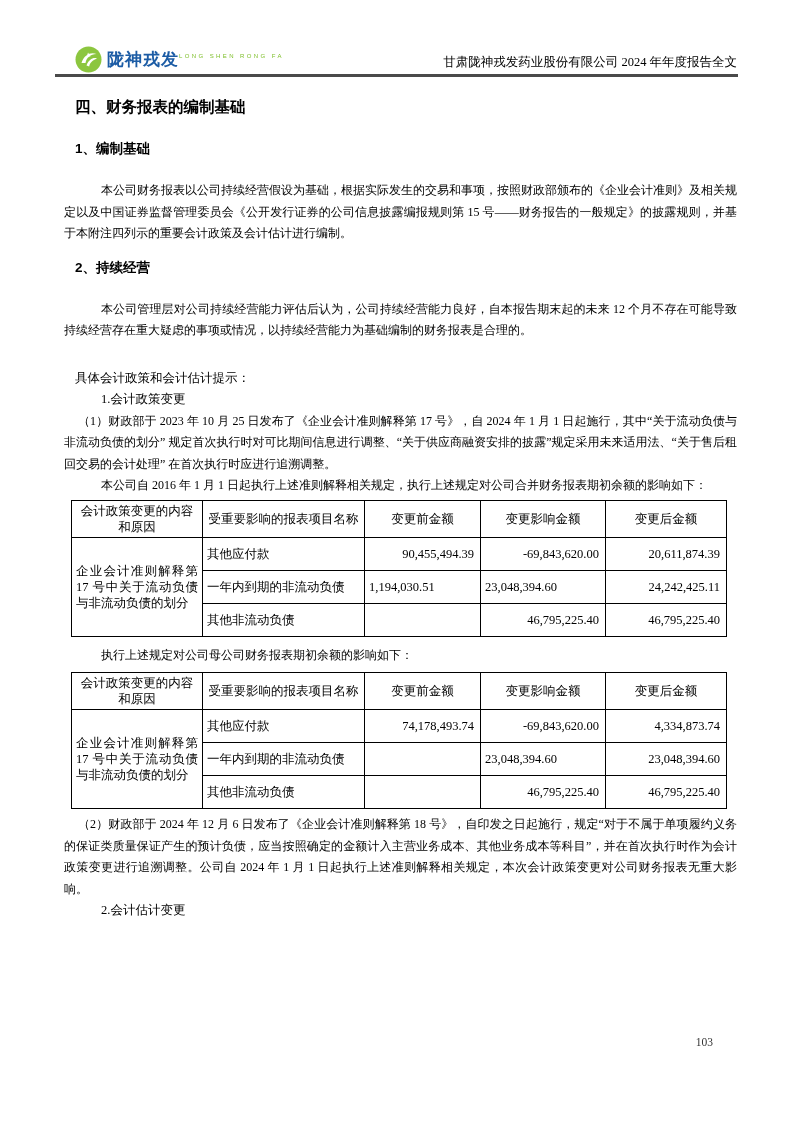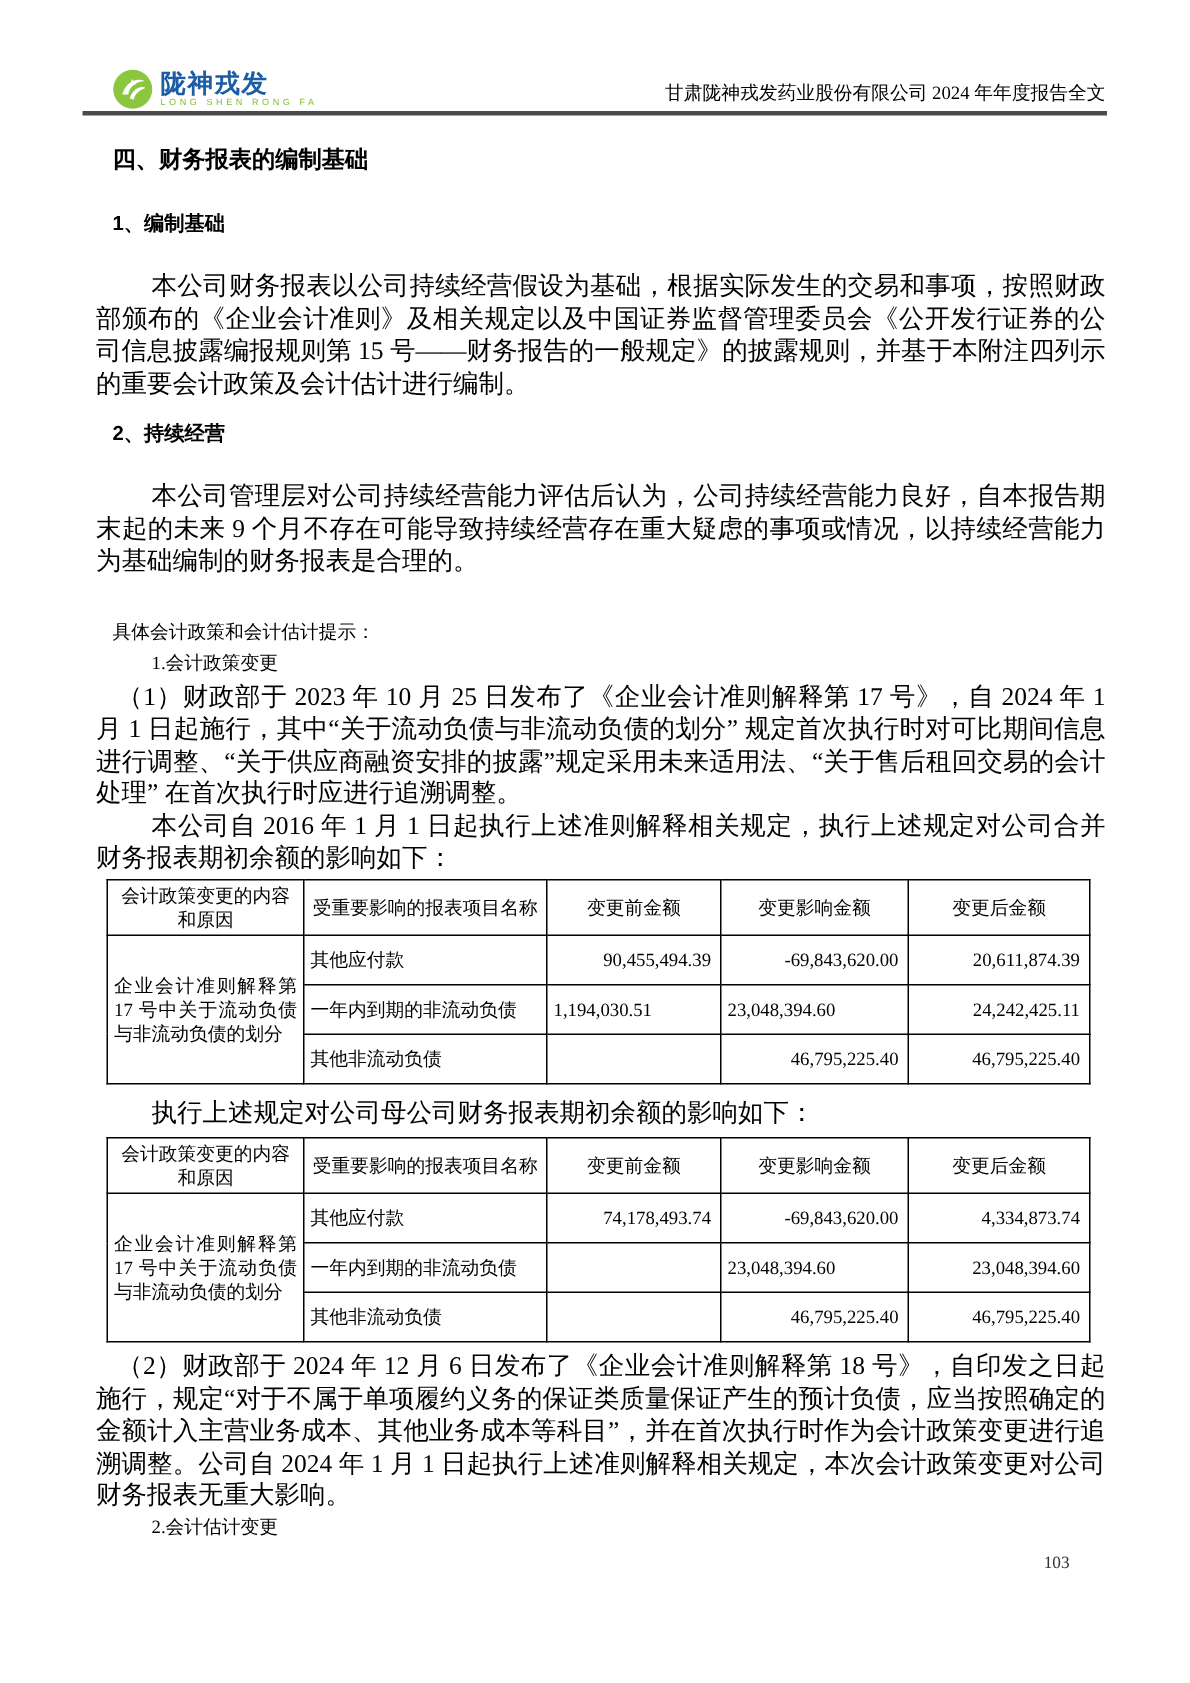--- a/index.html
+++ b/index.html
@@ -10,21 +10,21 @@
   }
   .page{position:absolute;inset:0;}
 
   
   .hdr{position:absolute;top:0;left:0;right:0;height:78px;}
   .hdr-inner{
     position:absolute;left:75px;right:56px;top:46px;
     display:flex;justify-content:space-between;align-items:flex-end;
   }
   .logo{display:flex;align-items:center;gap:5px;}
-  .logo-txt{display:flex;flex-direction:column;line-height:1;}
+  .logo-txt{display:flex;line-height:1;text-align:right;}
   .logo-cn{
     font-family:"Liberation Sans","DejaVu Sans",sans-serif;
     font-weight:bold;font-size:17px;color:#1c5ca5;letter-spacing:1px;
   }
   .logo-en{
     font-family:"Liberation Sans","DejaVu Sans",sans-serif;
     font-size:6px;color:#7dbe28;letter-spacing:2.4px;margin-top:2px;
   }
   .doc-title{font-size:12.5px;color:#000;padding-bottom:2px;}
   .hdr-rule{
@@ -35,21 +35,21 @@
   .content{position:absolute;left:64px;right:56px;top:96px;}
   .h1{
     font-family:"Liberation Sans","DejaVu Sans",sans-serif;
     font-weight:bold;font-size:15.5px;margin:0 0 0 11px;line-height:21px;
   }
   .h2{
     font-family:"Liberation Sans","DejaVu Sans",sans-serif;
     font-weight:bold;font-size:13.5px;margin:0 0 0 11px;line-height:18px;
   }
   .para{
-    font-size:17px;line-height:21.5px;text-align:justify;margin:0;
+    font-size:12px;line-height:21.5px;text-align:justify;margin:0;
     text-indent:37px;
   }
   .para.bracket{text-indent:14px;}
   .line{font-size:12.5px;line-height:21.5px;margin:0;}
   .ind-sm{margin-left:11px;}
   .ind-item{margin-left:37px;}
 
   .mt-h2{margin-top:23px;}
   .mt-p{margin-top:22px;}
   .mt-sec{margin-top:29px;}
@@ -109,21 +109,21 @@
   </div>
 
   <div class="content">
 
     <div class="h1">四、财务报表的编制基础</div>
 
     <div class="h2 mt-h2">1、编制基础</div>
     <p class="para mt-p">本公司财务报表以公司持续经营假设为基础，根据实际发生的交易和事项，按照财政部颁布的《企业会计准则》及相关规定以及中国证券监督管理委员会《公开发行证券的公司信息披露编报规则第 15 号——财务报告的一般规定》的披露规则，并基于本附注四列示的重要会计政策及会计估计进行编制。</p>
 
     <div class="h2" style="margin-top:14px;">2、持续经营</div>
-    <p class="para mt-p">本公司管理层对公司持续经营能力评估后认为，公司持续经营能力良好，自本报告期末起的未来 9 个月不存在可能导致持续经营存在重大疑虑的事项或情况，以持续经营能力为基础编制的财务报表是合理的。</p>
+    <p class="para mt-p">本公司管理层对公司持续经营能力评估后认为，公司持续经营能力良好，自本报告期末起的未来 12 个月不存在可能导致持续经营存在重大疑虑的事项或情况，以持续经营能力为基础编制的财务报表是合理的。</p>
 
 
     <p class="line ind-sm mt-intro">具体会计政策和会计估计提示：</p>
     <p class="line ind-item">1.会计政策变更</p>
     <p class="para bracket">（1）财政部于 2023 年 10 月 25 日发布了《企业会计准则解释第 17 号》，自 2024 年 1 月 1 日起施行，其中“关于流动负债与非流动负债的划分” 规定首次执行时对可比期间信息进行调整、“关于供应商融资安排的披露”规定采用未来适用法、“关于售后租回交易的会计处理” 在首次执行时应进行追溯调整。</p>
     <p class="para">本公司自 2016 年 1 月 1 日起执行上述准则解释相关规定，执行上述规定对公司合并财务报表期初余额的影响如下：</p>
 
     <table class="fin tbl-gap1">
       <colgroup>
         <col style="width:131px">

